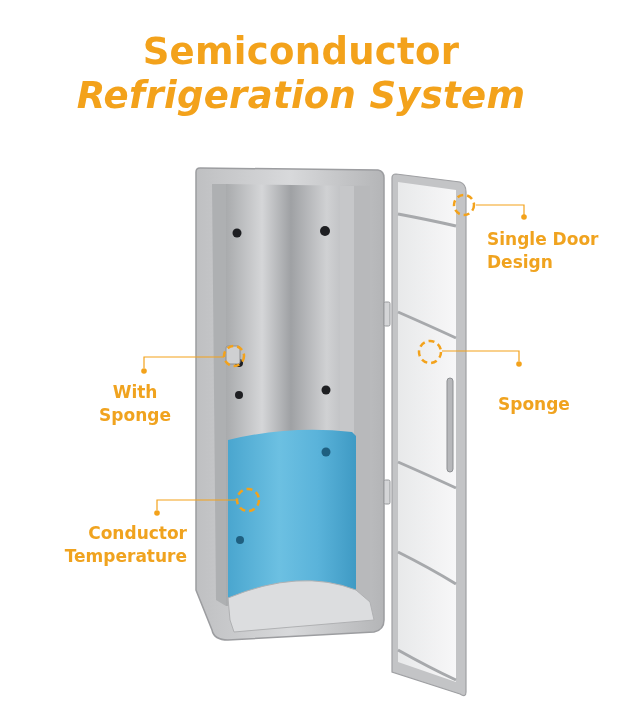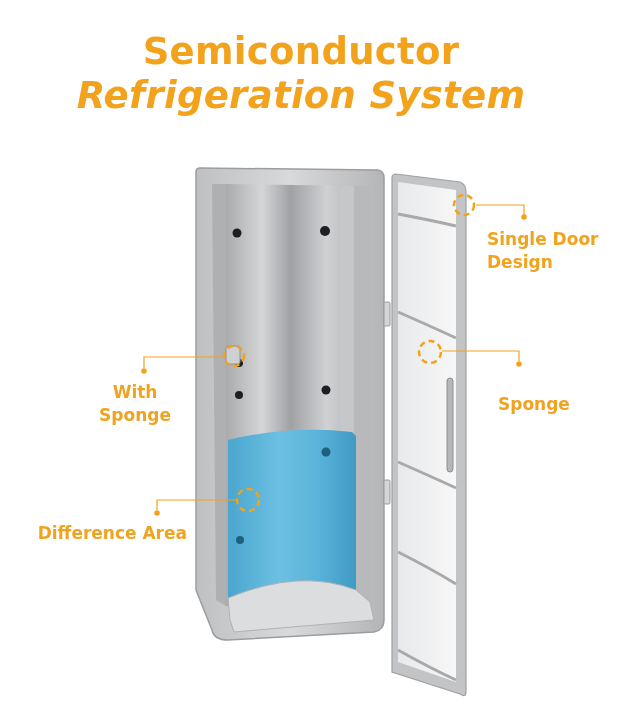--- a/index.html
+++ b/index.html
@@ -116,14 +116,15 @@
 <div class="label" style="left:498px; top:393px;">
   <div>Sponge</div>
 </div>
 
 <div class="label right-align" style="right:462px; top:381px;text-align:center;">
   <div>With</div>
   <div>Sponge</div>
 </div>
 
 <div class="label right-align" style="right:446px; top:522px;">
-  <div>Difference Area</div>
+  <div>Conductor</div>
+  <div>Temperature</div>
 </div>
 
 </body></html>

